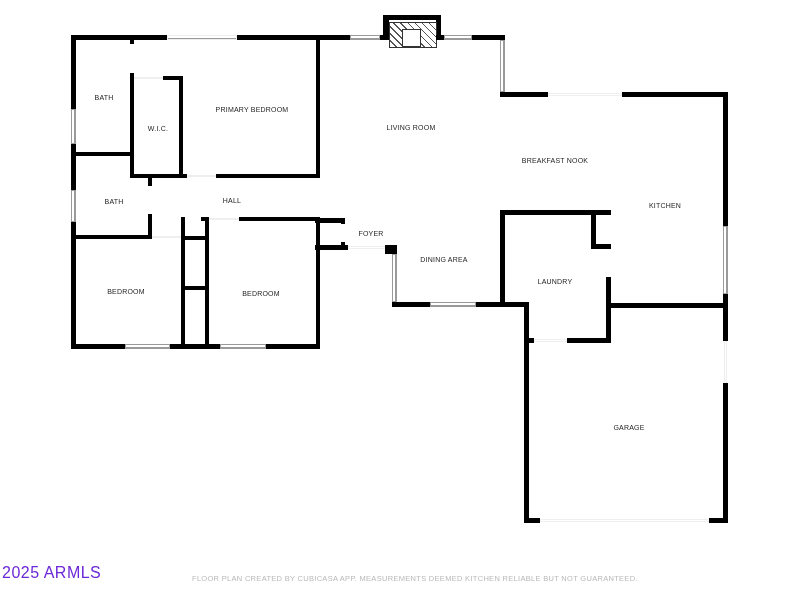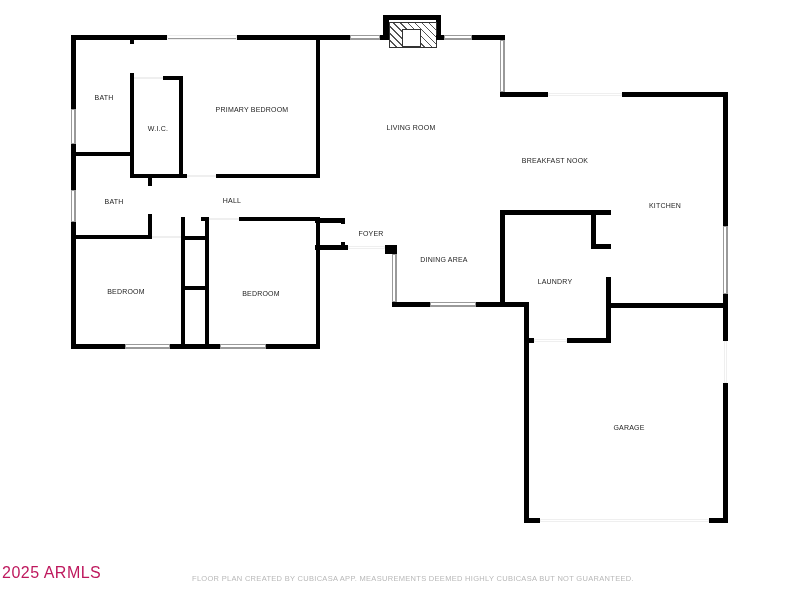--- a/index.html
+++ b/index.html
@@ -4,21 +4,21 @@
   <style>
     html, body { margin: 0; padding: 0; background: #ffffff; }
     body { width: 800px; height: 600px; position: relative; overflow: hidden; font-family: "Liberation Sans", sans-serif; }
     #plan { position: absolute; left: 0; top: 0; }
     .w { position: absolute; background: #000; }
     .win { position: absolute; background: #fff; box-sizing: border-box; border: 1px solid #9a9a9a; }
     .win.h::after { content: ""; position: absolute; left: 0; right: 0; top: 50%; height: 0; border-top: 1px solid #9a9a9a; }
     .win.v::after { content: ""; position: absolute; top: 0; bottom: 0; left: 50%; width: 0; border-left: 1px solid #9a9a9a; }
     .open { position: absolute; background: #fff; box-sizing: border-box; border: 1px solid #efefef; }
     .label { position: absolute; font-size: 7px; color: #222; letter-spacing: 0.2px; white-space: nowrap; transform: translate(-50%, -50%); }
-    .copyright { position: absolute; left: 2px; top: 564px; font-size: 16px; color: #be185d; font-weight: 300; letter-spacing: 0.5px; }
+    .copyright { position: absolute; left: 2px; top: 564px; font-size: 16px; color: #6d28d9; font-weight: 300; letter-spacing: 0.5px; }
     .disclaimer { position: absolute; left: 192px; top: 574px; font-size: 7.5px; color: #b8b8b8; letter-spacing: 0.3px; white-space: nowrap; }
     .fireplace { position: absolute; left: 389px; top: 22px; width: 48px; height: 26px; box-sizing: border-box; border: 1px solid #333; background: repeating-linear-gradient(45deg, #fff 0 4px, #555 4px 5px); }
     .fireplace .firebox { position: absolute; left: 12px; top: 6px; width: 19px; height: 18px; background: #fff; border: 1px solid #333; box-sizing: border-box; }
   </style>
 </head>
 <body>
 
 <div id="plan" style="width:800px;height:600px;">
 
   <div class="w" style="left:71px;top:35px;width:96px;height:5px;"></div>
@@ -126,13 +126,13 @@
   <div class="label" style="left:232px;top:200px;">HALL</div>
   <div class="label" style="left:371px;top:233px;">FOYER</div>
   <div class="label" style="left:444px;top:259px;">DINING AREA</div>
   <div class="label" style="left:555px;top:281px;">LAUNDRY</div>
   <div class="label" style="left:126px;top:291px;">BEDROOM</div>
   <div class="label" style="left:261px;top:293px;">BEDROOM</div>
   <div class="label" style="left:629px;top:427px;">GARAGE</div>
 </div>
 
 <div class="copyright">2025 ARMLS</div>
-<div class="disclaimer">FLOOR PLAN CREATED BY CUBICASA APP. MEASUREMENTS DEEMED HIGHLY CUBICASA BUT NOT GUARANTEED.</div>
+<div class="disclaimer">FLOOR PLAN CREATED BY CUBICASA APP. MEASUREMENTS DEEMED KITCHEN RELIABLE BUT NOT GUARANTEED.</div>
 
 </body></html>

